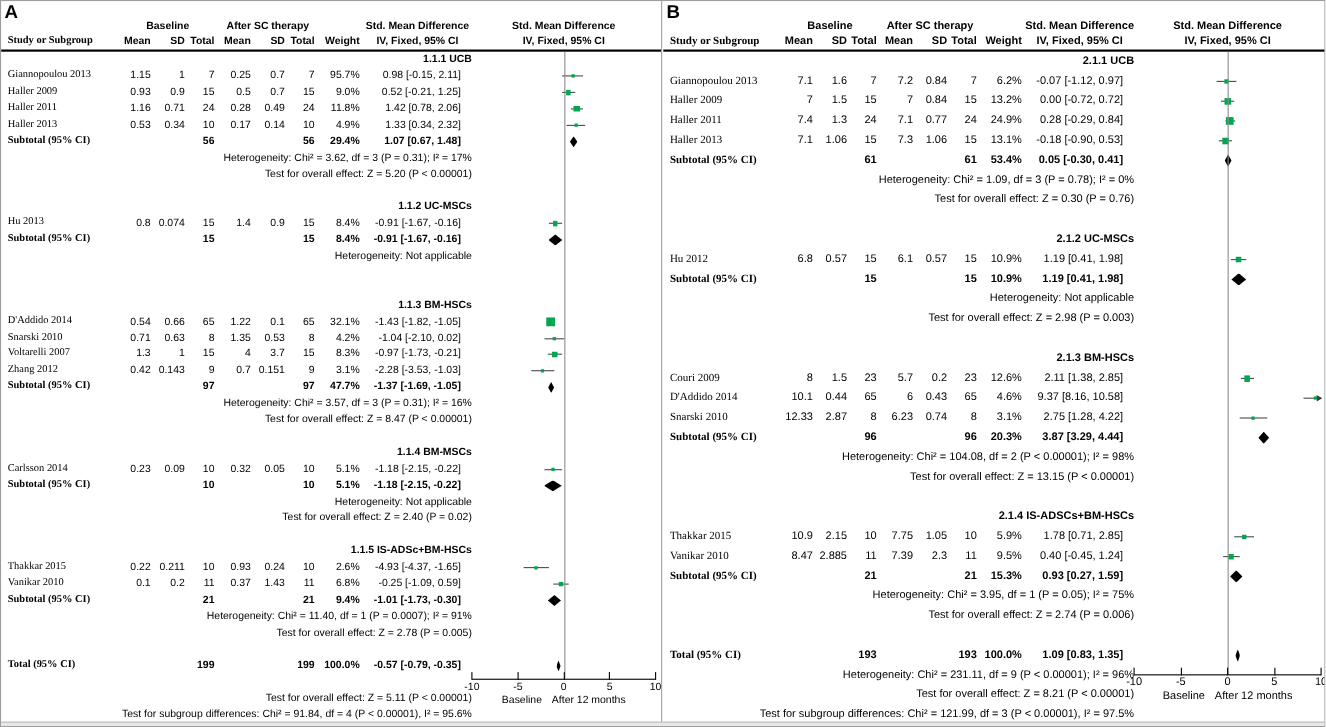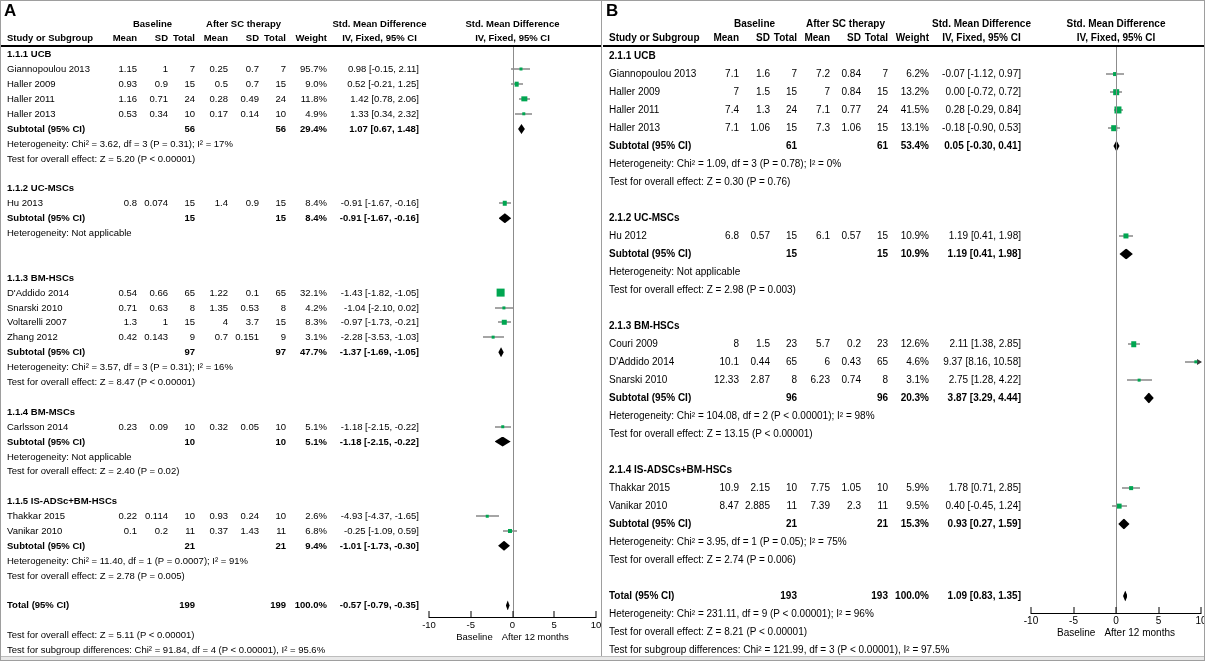--- a/index.html
+++ b/index.html
@@ -9,26 +9,26 @@
   .bottom-strip{position:absolute;left:0;bottom:0;width:100%;height:3px;background:#e8e8e8;border-top:1px solid #bdbdbd;}
   .panel{position:absolute;top:0;height:661px;--rh:14.9px;font-size:9.5px;line-height:1.05;}
   .panel-a{left:0;width:600px;}
   .panel-b{left:602px;width:603px;--rh:18px;font-size:10px;}
   .panel-label{position:absolute;top:1px;left:3px;font-size:17px;font-weight:bold;}
   .phead{margin-top:16px;border-bottom:2px solid #000;}
   .row{display:grid;grid-template-columns:100px 33px 31px 27px 33px 31px 27px 41px 99px 1fr;
        align-items:center;height:var(--rh);padding-left:6px;padding-right:5px;}
   .hrow{height:14px;font-weight:bold;}
   .cell{white-space:nowrap;overflow:visible;}
-  .c-study{text-align:left;}
+  .c-study{text-align:left;font-family:Liberation Serif, serif;}
   .c-num{text-align:right;padding-right:3px;}
   .c-smd{text-align:right;padding-right:10px;}
   .c-center{text-align:center;}
   .bold{font-weight:bold;}
-  .note-cell{grid-column:1/10;white-space:nowrap;}
+  .note-cell{grid-column:1/10;white-space:nowrap;text-align:right;}
   .plot-cell{position:relative;height:100%;}
   .ci{position:absolute;height:1px;background:#4d4d4d;top:50%;transform:translateY(-50%);}
   .marker{position:absolute;background:#00a651;top:50%;transform:translate(-50%,-50%);}
   .diamond{position:absolute;top:50%;transform:translateY(-50%);background:#000;
            clip-path:polygon(0 50%,50% 0,100% 50%,50% 100%);}
   .arrow-right-icon{position:absolute;top:50%;transform:translateY(-50%);width:0;height:0;
            border-left:5px solid #3d3d3d;border-top:3px solid transparent;border-bottom:3px solid transparent;}
   .zero-line{position:absolute;width:1px;background:#8c8c8c;}
   .axis{position:absolute;}
   .axis-line{position:absolute;left:0;right:0;top:0;height:1px;background:#000;}
@@ -332,21 +332,21 @@
           <div class="cell note-cell"></div>
           <div class="cell plot-cell"></div>
         </div>
         <div class="row">
           <div class="cell note-cell bold">1.1.5 IS-ADSc+BM-HSCs</div>
           <div class="cell plot-cell"></div>
         </div>
         <div class="row">
           <div class="cell c-study">Thakkar 2015</div>
           <div class="cell c-num">0.22</div>
-          <div class="cell c-num">0.114</div>
+          <div class="cell c-num">0.211</div>
           <div class="cell c-num">10</div>
           <div class="cell c-num">0.93</div>
           <div class="cell c-num">0.24</div>
           <div class="cell c-num">10</div>
           <div class="cell c-num">2.6%</div>
           <div class="cell c-smd">-4.93 [-4.37, -1.65]</div>
           <div class="cell plot-cell">
             <div class="ci" style="left: 28.15%; width: 13.6%;"></div>
             <div class="marker" style="width: 2.5px; height: 2.5px; left: 34.95%;"></div>
           </div>
@@ -496,21 +496,21 @@
           </div>
         </div>
         <div class="row">
           <div class="cell c-study">Haller 2011</div>
           <div class="cell c-num">7.4</div>
           <div class="cell c-num">1.3</div>
           <div class="cell c-num">24</div>
           <div class="cell c-num">7.1</div>
           <div class="cell c-num">0.77</div>
           <div class="cell c-num">24</div>
-          <div class="cell c-num">41.5%</div>
+          <div class="cell c-num">24.9%</div>
           <div class="cell c-smd">0.28 [-0.29, 0.84]</div>
           <div class="cell plot-cell">
             <div class="ci" style="left: 48.55%; width: 5.65%;"></div>
             <div class="marker" style="width: 7.08606px; height: 7.08606px; left: 51.4%;"></div>
           </div>
         </div>
         <div class="row">
           <div class="cell c-study">Haller 2013</div>
           <div class="cell c-num">7.1</div>
           <div class="cell c-num">1.06</div>

